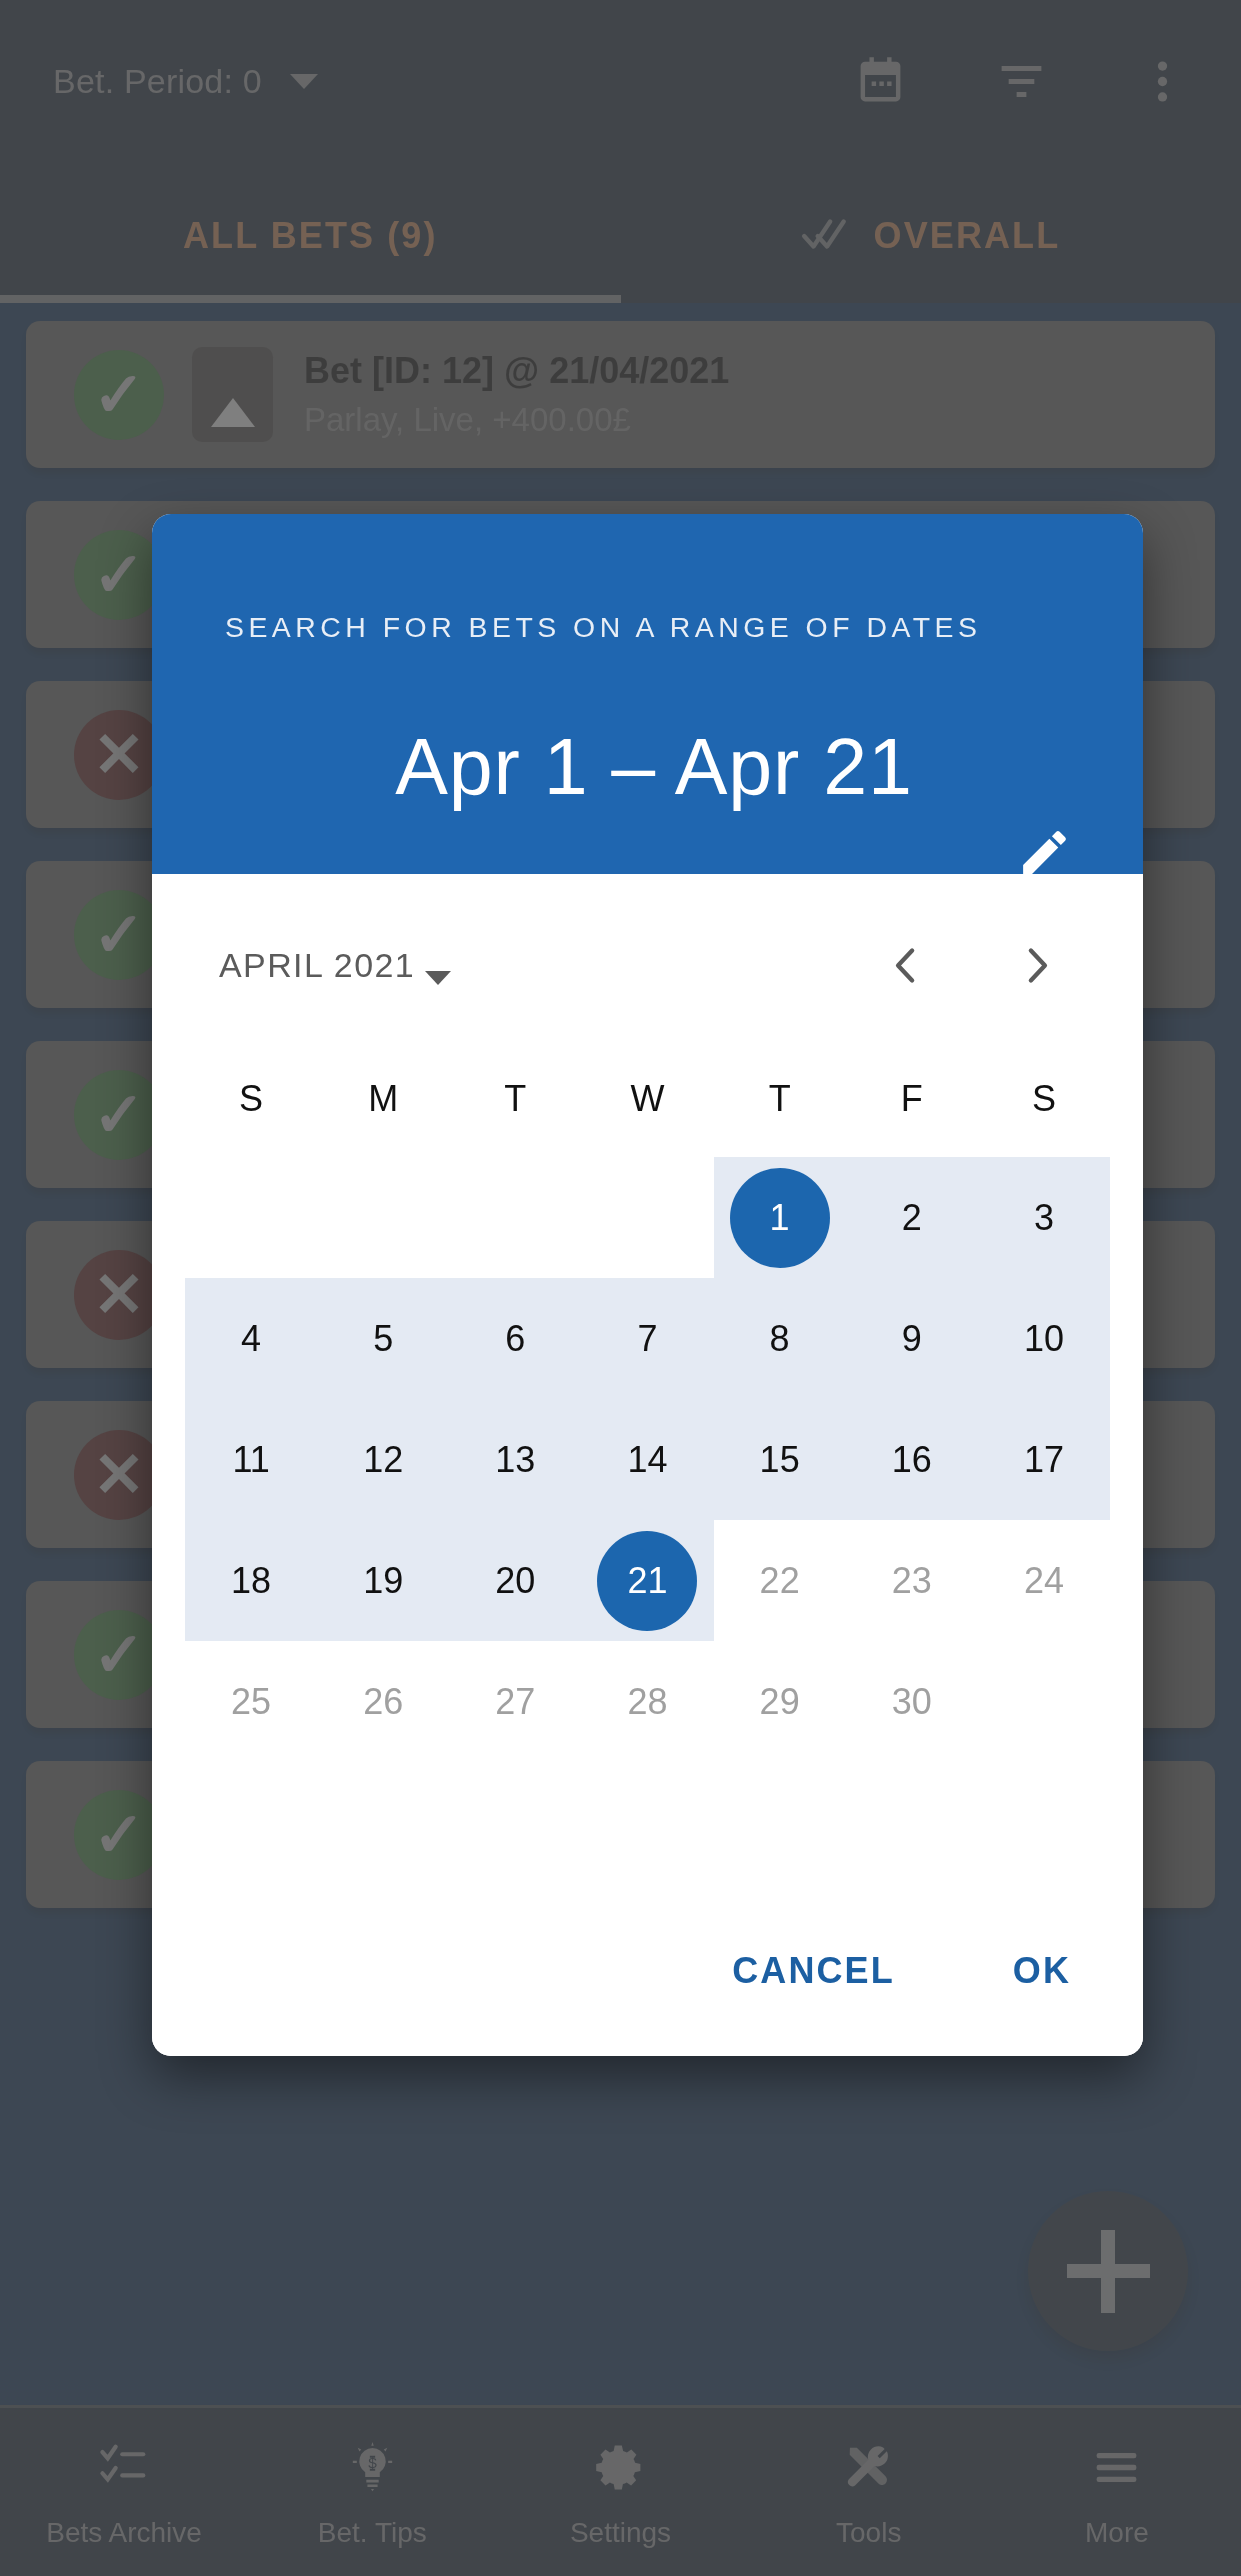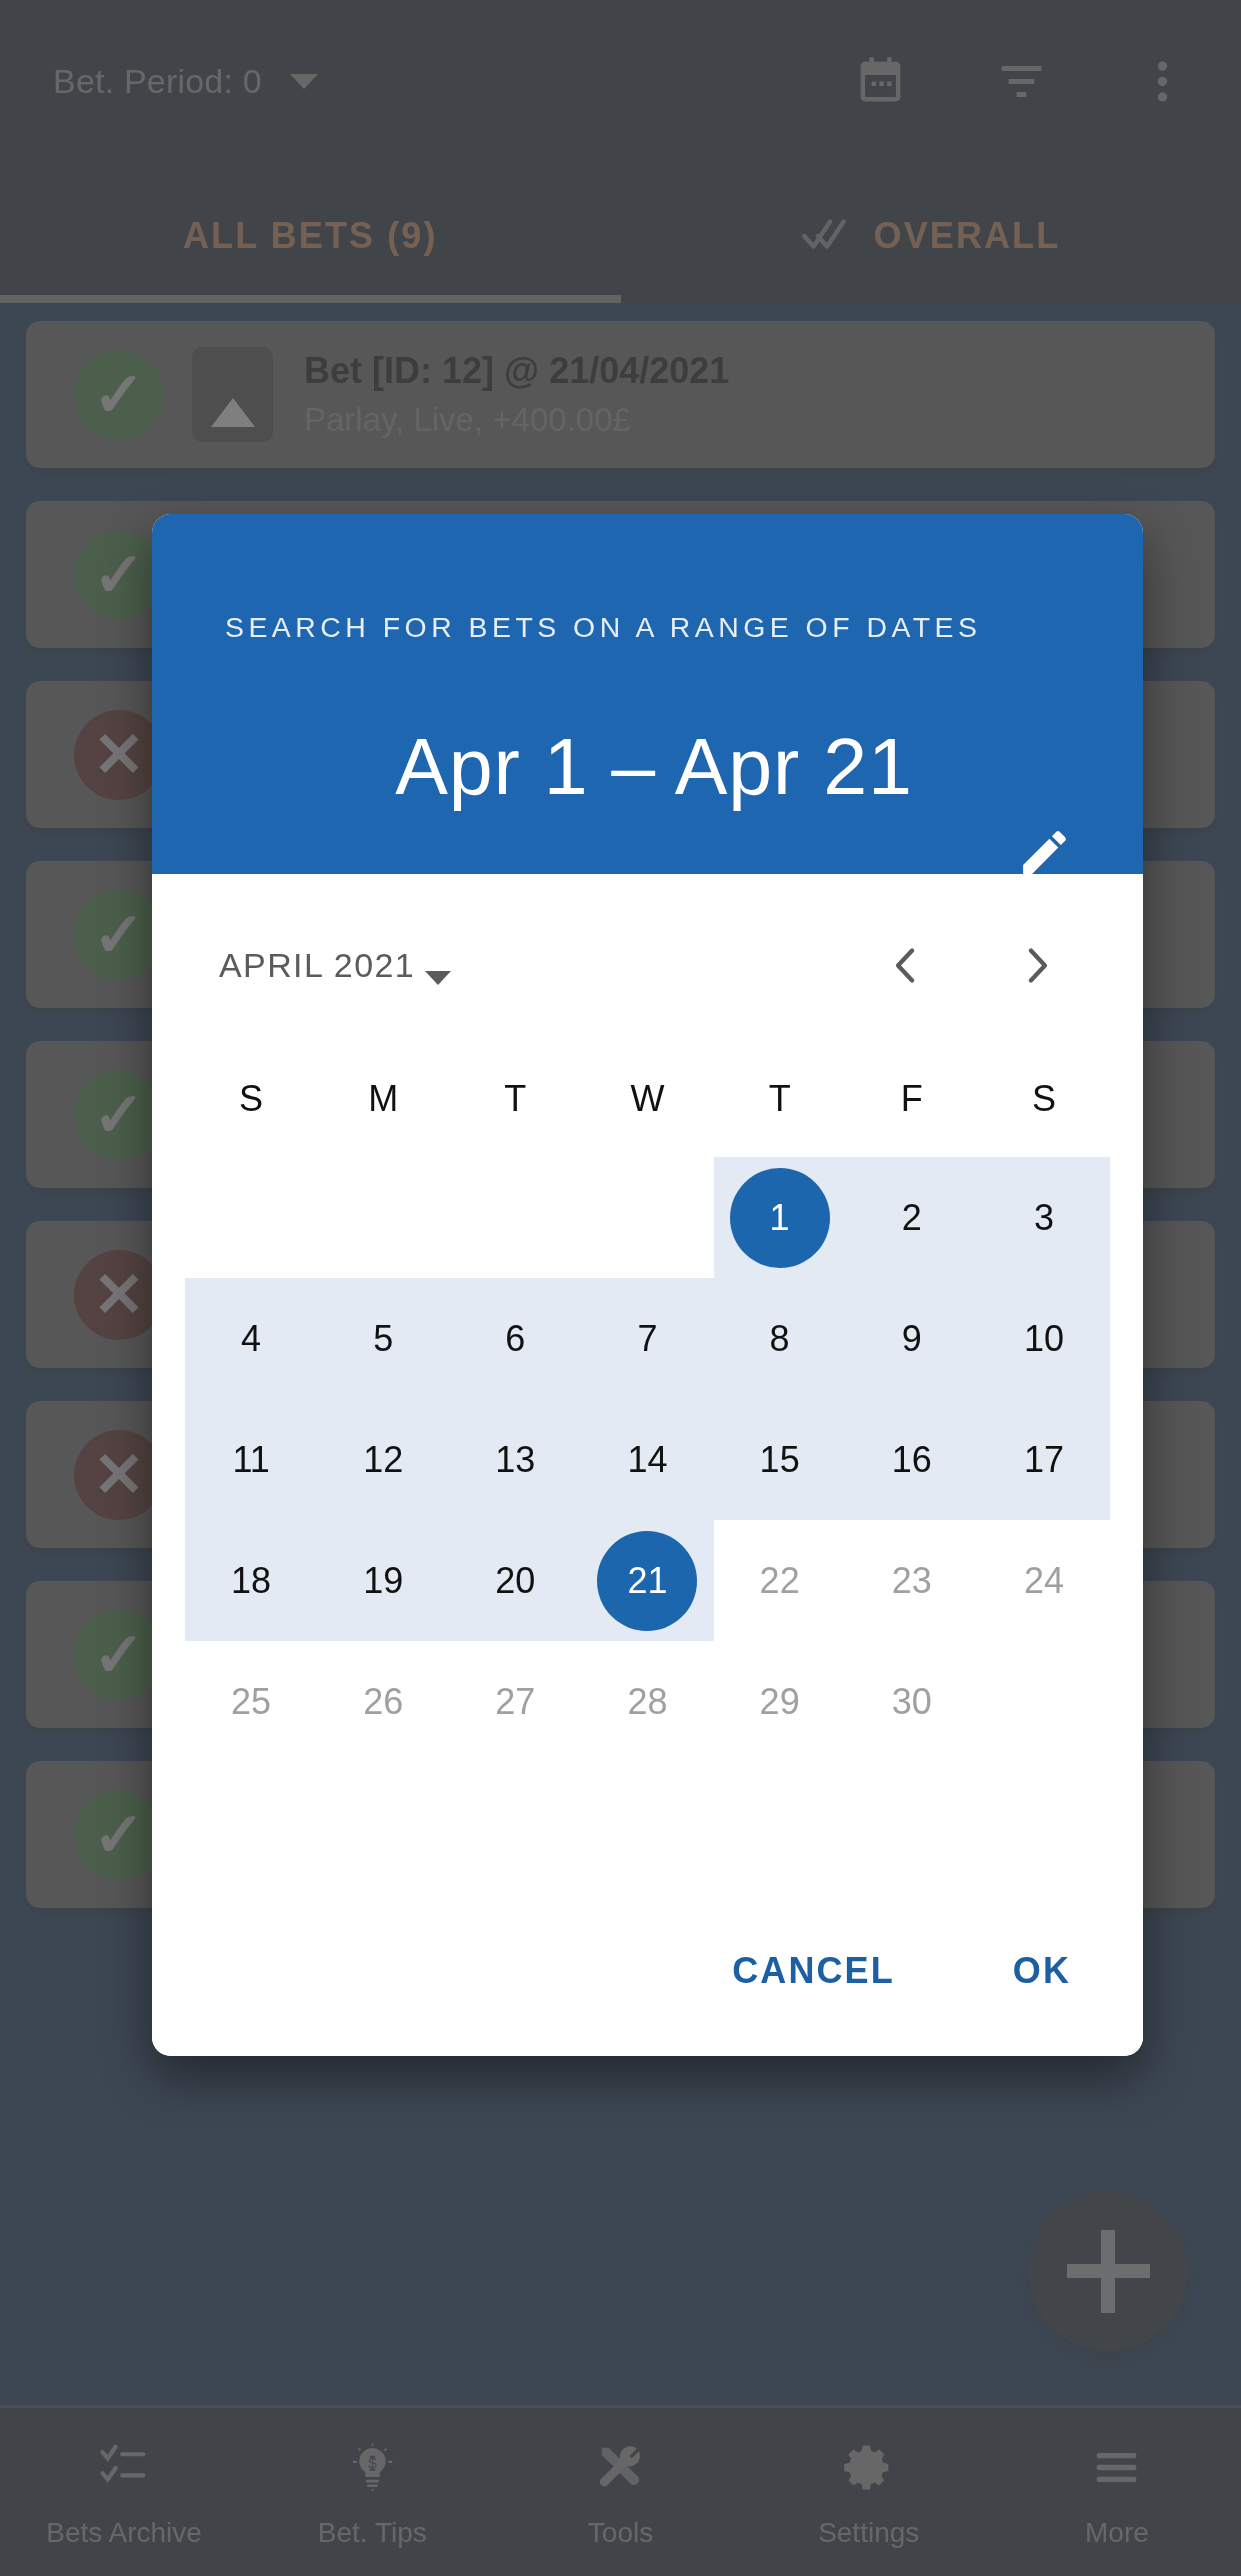--- a/index.html
+++ b/index.html
@@ -315,34 +315,34 @@
           <svg width="53" height="53" viewBox="0 0 24 24" fill="#8D9197">
               <path d="M12 3.2a6 6 0 0 0-3.3 11v2.1h6.6v-2.1A6 6 0 0 0 12 3.2zm-1.2 9.4h2.4v.9h-2.4v-.9zm0-5.9h2.4v.9h-2.4v-.9zM9.2 17.6h5.6v1.2H9.2v-1.2zm.5 2.1h4.6v1.1H9.7v-1.1zm1.6 2h1.4l-.7 1.1-.7-1.1zM12 .4l.55 1.7h-1.1L12 .4zM5.3 3.1l1.6.8-.8.8-.8-1.6zm13.4 0l-.8 1.6-.8-.8 1.6-.8zM3.1 8.9h1.8v1.1H3.1V8.9zm16 0h1.8v1.1h-1.8V8.9z"></path>
               <text x="12" y="12.3" font-size="7" text-anchor="middle" fill="#102C4D" font-family="Liberation Sans">$</text>
             </svg>
         </span>
         <span class="nav-label">Bet. Tips</span>
       </div>
       <div class="nav-item">
         <span class="nav-icon">
           <svg width="53" height="53" viewBox="0 0 24 24" fill="#8D9197">
+              <path d="M12 8.2a3.8 3.8 0 1 0 0 7.6 3.8 3.8 0 0 0 0-7.6zm0 5.7a1.9 1.9 0 1 1 0-3.8 1.9 1.9 0 0 1 0 3.8z"></path>
+              <path d="M21 13.6v-3.2l-2.4-.5a7 7 0 0 0-.7-1.7l1.3-2-2.3-2.3-2 1.3a7 7 0 0 0-1.7-.7L12.6 2h-3.2l-.5 2.5a7 7 0 0 0-1.7.7l-2-1.3L2.9 6.2l1.3 2a7 7 0 0 0-.7 1.7L1 10.4v3.2l2.5.5c.16.6.4 1.17.7 1.7l-1.3 2 2.3 2.3 2-1.3c.53.3 1.1.54 1.7.7l.5 2.5h3.2l.5-2.5c.6-.16 1.17-.4 1.7-.7l2 1.3 2.3-2.3-1.3-2c.3-.53.54-1.1.7-1.7l2.5-.5z"></path>
+            </svg>
+        </span>
+        <span class="nav-label">Settings</span>
+      </div>
+      <div class="nav-item">
+        <span class="nav-icon">
+          <svg width="53" height="53" viewBox="0 0 24 24" fill="#8D9197">
               <path d="M19.3 3.6l-3.2 3.2 1 1 3.2-3.2c.9 1.8.6 4-.9 5.5-1.3 1.3-3.1 1.7-4.7 1.2L5.9 20.1a2 2 0 0 1-2.8-2.8l8.8-8.8c-.5-1.6-.1-3.4 1.2-4.7 1.5-1.5 3.7-1.8 5.5-.9z"></path>
               <path d="M3.5 3.1l3.2-.1 13 13c.9.9.9 2.3 0 3.2s-2.3.9-3.2 0l-13-13 .1-3.1z" opacity=".85"></path>
             </svg>
         </span>
         <span class="nav-label">Tools</span>
-      </div>
-      <div class="nav-item">
-        <span class="nav-icon">
-          <svg width="53" height="53" viewBox="0 0 24 24" fill="#8D9197">
-              <path d="M12 8.2a3.8 3.8 0 1 0 0 7.6 3.8 3.8 0 0 0 0-7.6zm0 5.7a1.9 1.9 0 1 1 0-3.8 1.9 1.9 0 0 1 0 3.8z"></path>
-              <path d="M21 13.6v-3.2l-2.4-.5a7 7 0 0 0-.7-1.7l1.3-2-2.3-2.3-2 1.3a7 7 0 0 0-1.7-.7L12.6 2h-3.2l-.5 2.5a7 7 0 0 0-1.7.7l-2-1.3L2.9 6.2l1.3 2a7 7 0 0 0-.7 1.7L1 10.4v3.2l2.5.5c.16.6.4 1.17.7 1.7l-1.3 2 2.3 2.3 2-1.3c.53.3 1.1.54 1.7.7l.5 2.5h3.2l.5-2.5c.6-.16 1.17-.4 1.7-.7l2 1.3 2.3-2.3-1.3-2c.3-.53.54-1.1.7-1.7l2.5-.5z"></path>
-            </svg>
-        </span>
-        <span class="nav-label">Settings</span>
       </div>
       <div class="nav-item">
         <span class="nav-icon">
           <svg width="53" height="53" viewBox="0 0 24 24" fill="#8D9197">
               <rect x="3" y="5.4" width="18" height="2.4" rx="1"></rect>
               <rect x="3" y="10.8" width="18" height="2.4" rx="1"></rect>
               <rect x="3" y="16.2" width="18" height="2.4" rx="1"></rect>
             </svg>
         </span>
         <span class="nav-label">More</span>

